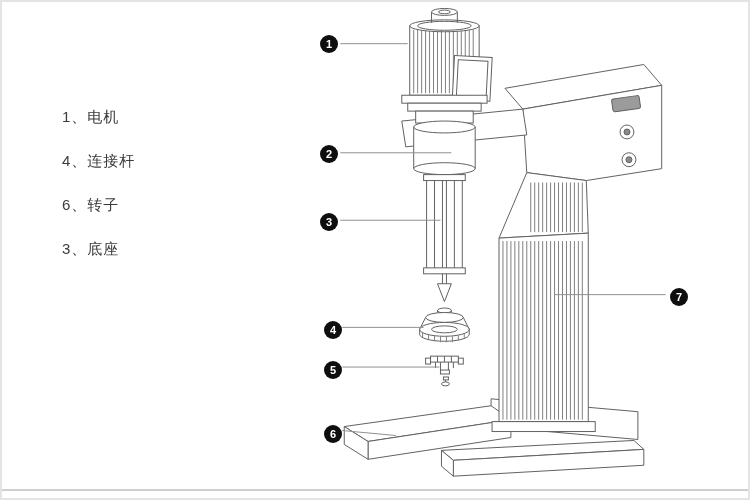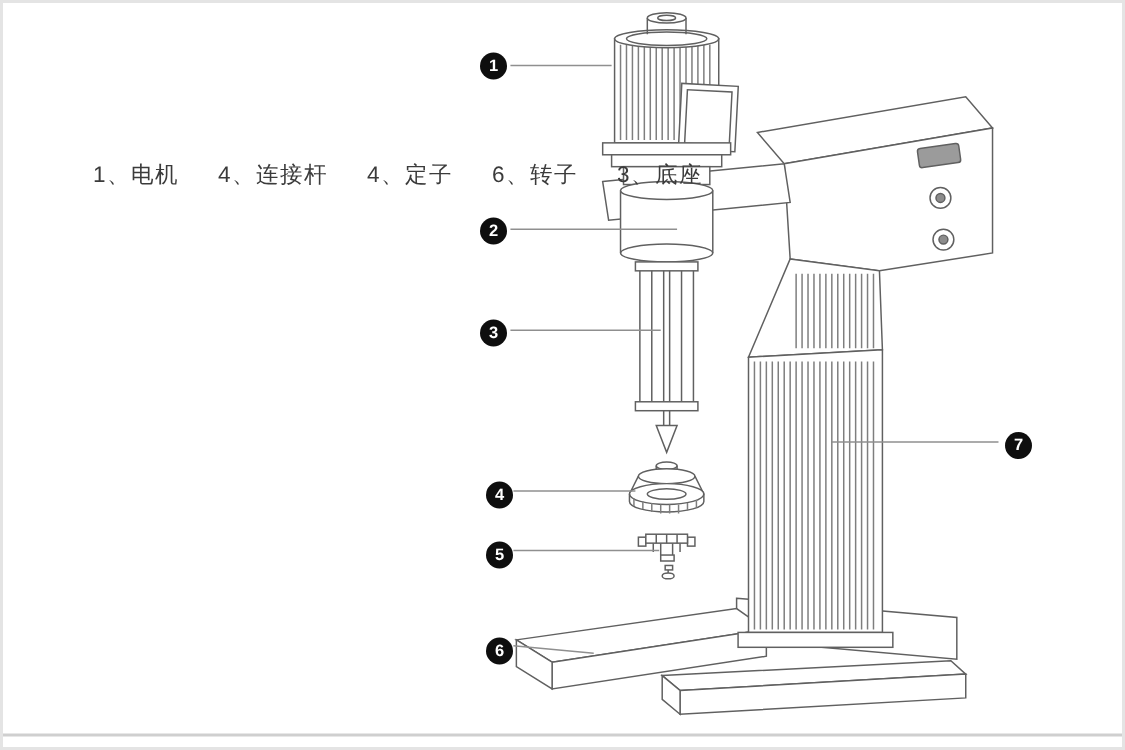--- a/index.html
+++ b/index.html
@@ -8,21 +8,21 @@
     background:#ffffff;
     font-family:"Liberation Sans","DejaVu Sans",sans-serif;
   }
   .page {
     position:relative; width:750px; height:500px;
     background:#ffffff; border:2px solid #e4e4e4; overflow:hidden;
   }
   .art { position:absolute; left:0; top:0; width:746px; height:496px; }
   .legend {
     position:absolute; left:60px; top:106px;
-    display:flex; flex-direction:row; gap:26px;
+    display:flex; flex-direction:column; gap:26px;
   }
   .legend-item {
     font-size:15px; line-height:18px; color:#3b3b3b; letter-spacing:1px;
     white-space:nowrap;
   }
   .badge {
     position:absolute; width:18px; height:18px; border-radius:50%;
     background:#0e0e0e; color:#ffffff; font-size:11px; font-weight:700;
     display:flex; align-items:center; justify-content:center;
     user-select:none;
@@ -140,21 +140,20 @@
         <path d="M342 368H440"></path>
         <path d="M342 432L396 437"></path>
         <path d="M668 295H556"></path>
       </g>
     </g>
   </svg>
 
   <div class="legend">
     <div class="legend-item">1、电机</div>
     <div class="legend-item">4、连接杆</div>
-    <div class="legend-item">4、定子</div>
     <div class="legend-item">6、转子</div>
     <div class="legend-item">3、底座</div>
   </div>
 
   <div class="badge b1">1</div>
   <div class="badge b2">2</div>
   <div class="badge b3">3</div>
   <div class="badge b4">4</div>
   <div class="badge b5">5</div>
   <div class="badge b6">6</div>

